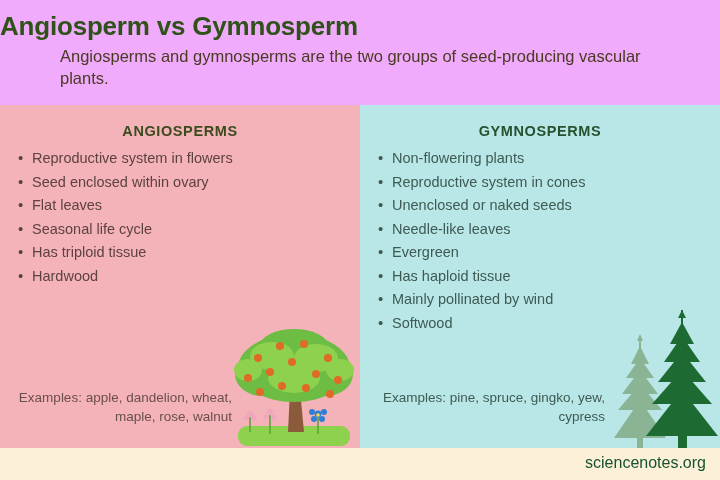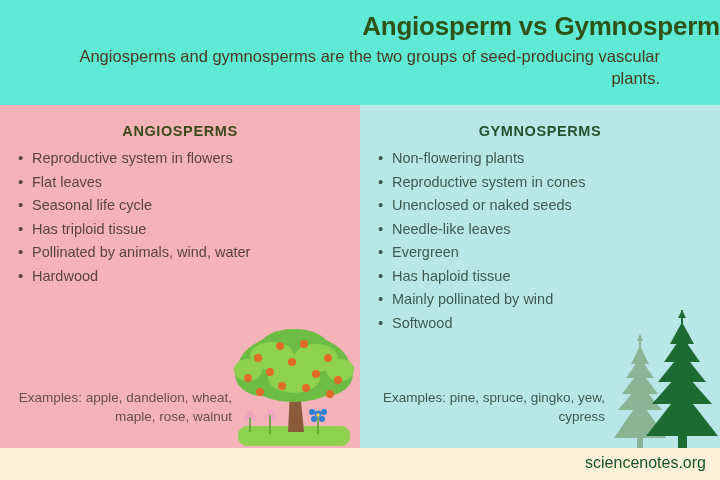--- a/index.html
+++ b/index.html
@@ -18,22 +18,22 @@
     overflow: hidden;
   }
 
   
   .header {
     position: absolute;
     left: 0;
     top: 0;
     width: 720px;
     height: 105px;
-    background: #5eead4;
-    text-align: right;
+    background: #f0abfc;
+    text-align: left;
   }
   .title {
     margin: 0;
     padding-top: 11px;
     font-size: 26px;
     font-weight: bold;
     color: #2f5219;
     letter-spacing: -0.2px;
     line-height: 1.2;
   }
@@ -149,24 +149,24 @@
     <p class="subtitle">Angiosperms and gymnosperms are the two groups of seed-producing vascular plants.</p>
   </div>
 
   <div class="panels">
 
     <div class="panel panel-left">
       <h2 class="panel-heading">ANGIOSPERMS</h2>
 
       <ul class="bullets">
         <li>Reproductive system in flowers</li>
+        <li>Seed enclosed within ovary</li>
         <li>Flat leaves</li>
         <li>Seasonal life cycle</li>
         <li>Has triploid tissue</li>
-        <li>Pollinated by animals, wind, water</li>
         <li>Hardwood</li>
       </ul>
 
       <div class="examples">Examples: apple, dandelion, wheat, maple, rose, walnut</div>
 
       <svg class="art art-tree" width="124" height="122" viewBox="0 0 124 122">
 
         <rect x="6" y="98" width="112" height="20" rx="9" fill="#8ed14f"></rect>
 
         <path d="M58 62 L56 104 L72 104 L68 62 Z" fill="#8a5a3b"></path>

